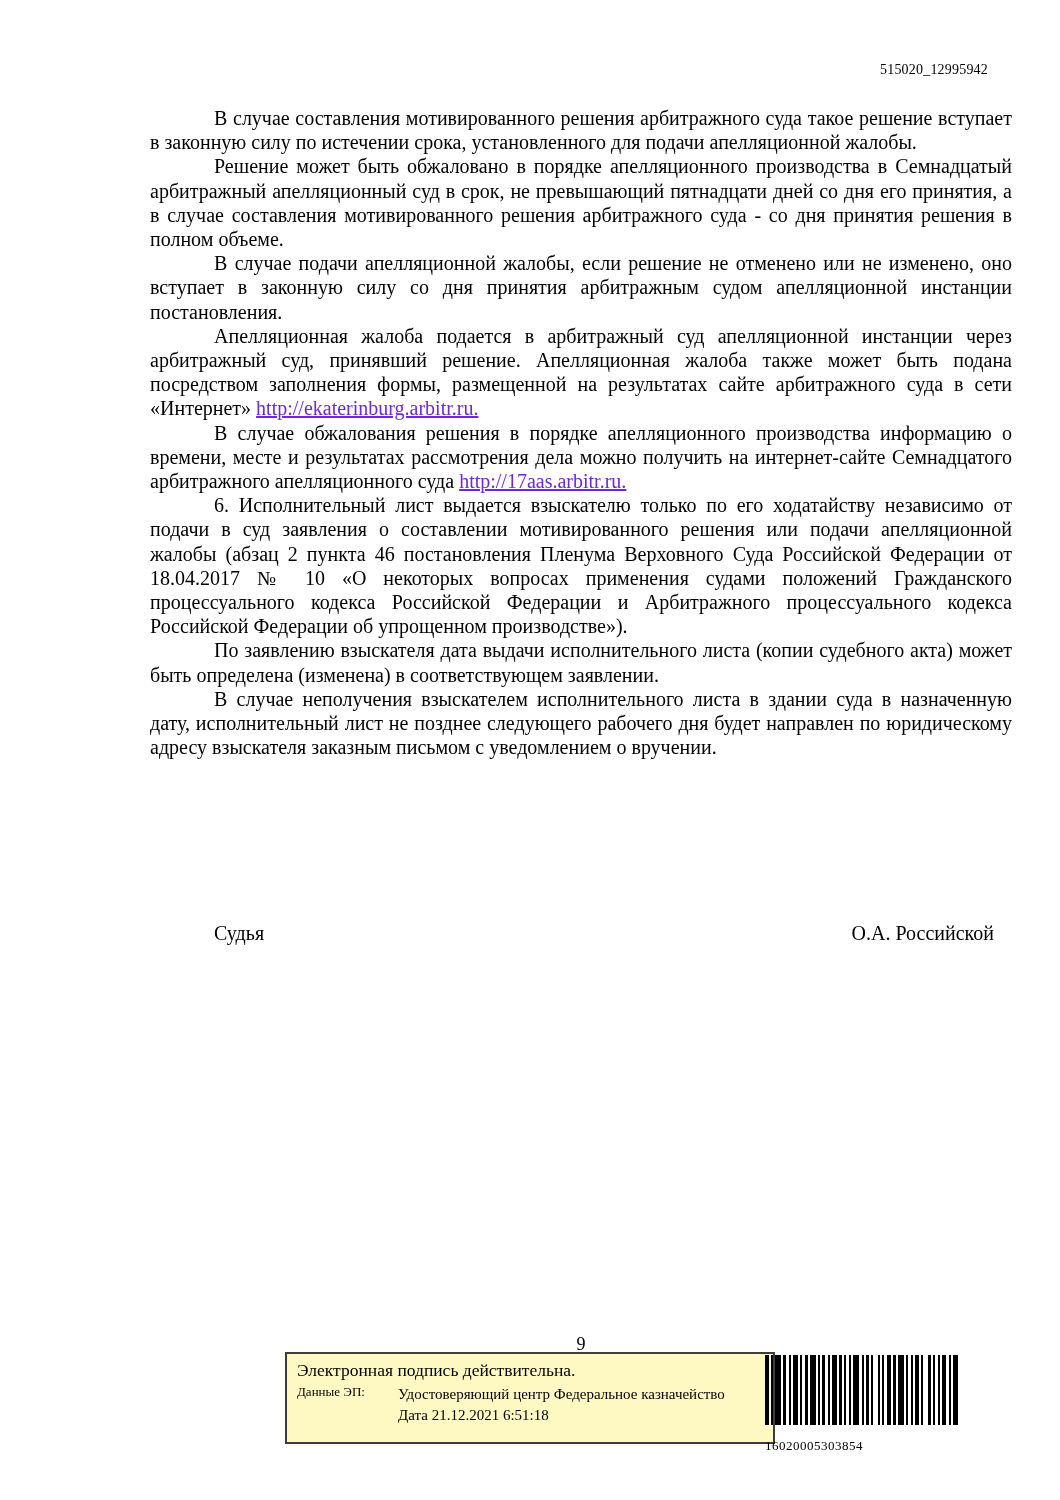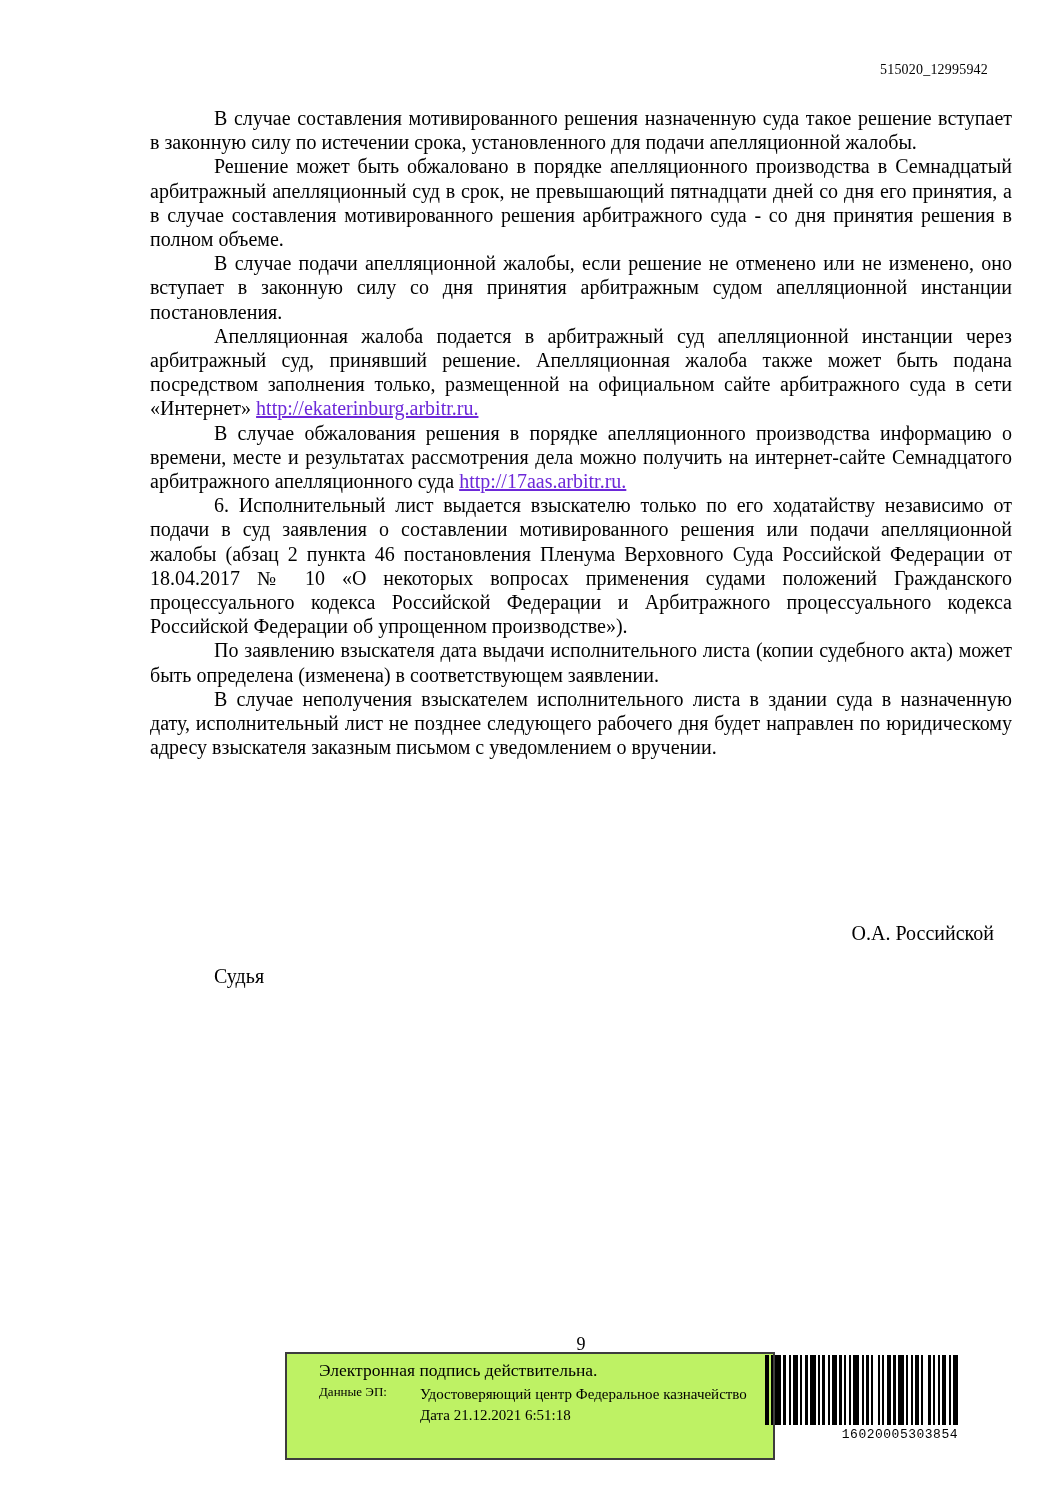--- a/index.html
+++ b/index.html
@@ -41,39 +41,39 @@
   }
   .signature-row{
     position:absolute;
     top:922px;
     left:150px;
     width:844px;
     display:flex;
     justify-content:space-between;
     font-size:20px;
   }
-  .signature-row .sig-label{margin-left:64px;margin-top:43px;}
+  .signature-row .sig-label{margin-left:64px;}
   .page-number{
     position:absolute;
     top:1334px;
     left:150px;
     width:862px;
     text-align:center;
     font-size:18px;
   }
   .stamp-box{
     position:absolute;
     left:285px;
     top:1352px;
     width:490px;
-    height:108px;
+    height:92px;
     border:2px solid #3d3d3d;
     box-sizing:border-box;
-    background:#bef264;
-    padding:5px 0 0 32px;
+    background:#fef9c3;
+    padding:5px 0 0 10px;
   }
   .stamp-line1{
     font-size:17.5px;
     line-height:22px;
   }
   .stamp-row{
     display:flex;
     margin-top:3px;
   }
   .stamp-label{
@@ -97,39 +97,39 @@
     font-size:0;
     white-space:nowrap;
     overflow:hidden;
   }
   .barcode-bars i{
     display:inline-block;
     height:70px;
   }
   .barcode-bars i.b{background:#000;}
   .barcode-value{
-    text-align:right;
-    font-family:Liberation Mono, monospace;
+    text-align:left;
+    font-family:Liberation Serif, serif;
     font-size:13px;
-    margin-top:2px;
+    margin-top:13px;
     letter-spacing:0.5px;
   }
 </style>
 </head>
 <body>
 
 <div class="page">
 
   <div class="doc-header">515020_12995942</div>
 
   <div class="doc-body" id="doc-body">
-      <p><span>В случае составления мотивированного решения назначенную суда такое решение вступает в законную силу по истечении срока, установленного для подачи апелляционной жалобы.</span></p>
+      <p><span>В случае составления мотивированного решения арбитражного суда такое решение вступает в законную силу по истечении срока, установленного для подачи апелляционной жалобы.</span></p>
       <p><span>Решение может быть обжаловано в порядке апелляционного производства в Семнадцатый арбитражный апелляционный суд в срок, не превышающий пятнадцати дней со дня его принятия, а в случае составления мотивированного решения арбитражного суда - со дня принятия решения в полном объеме.</span></p>
       <p><span>В случае подачи апелляционной жалобы, если решение не отменено или не изменено, оно вступает в законную силу со дня принятия арбитражным судом апелляционной инстанции постановления.</span></p>
-      <p><span>Апелляционная жалоба подается в арбитражный суд апелляционной инстанции через арбитражный суд, принявший решение. Апелляционная жалоба также может быть подана посредством заполнения только, размещенной на официальном сайте арбитражного суда в сети «Интернет» </span><span class="doc-link">http://ekaterinburg.arbitr.ru.</span></p>
+      <p><span>Апелляционная жалоба подается в арбитражный суд апелляционной инстанции через арбитражный суд, принявший решение. Апелляционная жалоба также может быть подана посредством заполнения формы, размещенной на результатах сайте арбитражного суда в сети «Интернет» </span><span class="doc-link">http://ekaterinburg.arbitr.ru.</span></p>
       <p><span>В случае обжалования решения в порядке апелляционного производства информацию о времени, месте и результатах рассмотрения дела можно получить на интернет-сайте Семнадцатого арбитражного апелляционного суда </span><span class="doc-link">http://17aas.arbitr.ru.</span></p>
       <p><span>6. Исполнительный лист выдается взыскателю только по его ходатайству независимо от подачи в суд заявления о составлении мотивированного решения или подачи апелляционной жалобы (абзац 2 пункта 46 постановления Пленума Верховного Суда Российской Федерации  от 18.04.2017 № 10 «О некоторых вопросах применения судами положений Гражданского процессуального кодекса Российской Федерации и Арбитражного процессуального кодекса Российской Федерации об упрощенном производстве»).</span></p>
       <p><span>По заявлению взыскателя дата выдачи исполнительного листа (копии судебного акта) может быть определена (изменена) в соответствующем заявлении.</span></p>
       <p><span>В случае неполучения  взыскателем исполнительного листа в здании суда в назначенную дату, исполнительный лист не позднее следующего рабочего дня будет направлен по юридическому адресу взыскателя заказным письмом с уведомлением о вручении.</span></p>
     </div>
 
   <div class="signature-row">
     <span class="sig-label">Судья</span>
     <span class="sig-name">О.А. Российской</span>
   </div>

